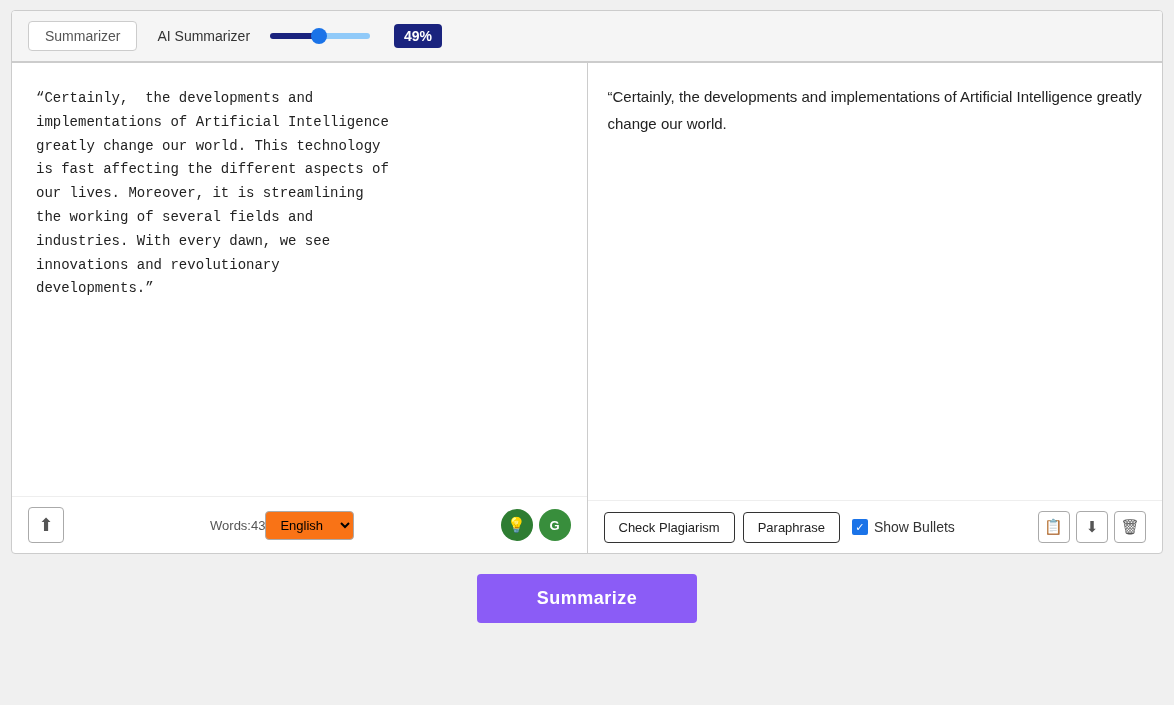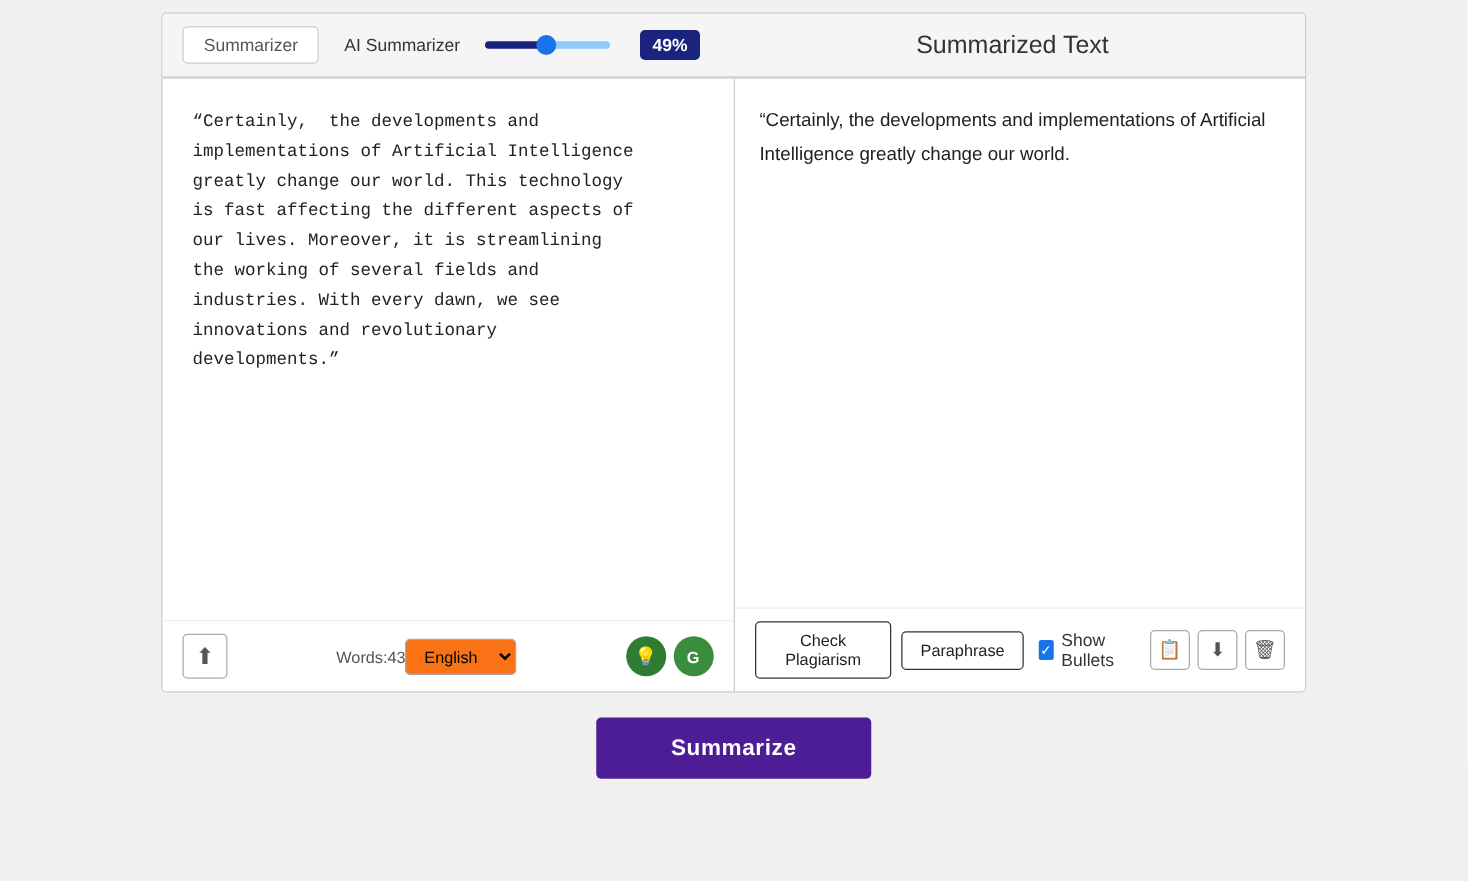--- a/index.html
+++ b/index.html
@@ -8,21 +8,21 @@
       background: #f0f0f0;
       display: flex;
       flex-direction: column;
       align-items: center;
       width: 1174px;
       min-height: 705px;
       padding: 10px;
     }
 
     .main-container {
-      width: 916px;
+      width: 1152px;
       background: #fff;
       border: 1px solid #ccc;
       border-radius: 4px;
       overflow: hidden;
     }
 
     
     .top-bar {
       display: flex;
       align-items: center;
@@ -262,21 +262,21 @@
 
     
     .summarize-btn-container {
       margin-top: 20px;
       display: flex;
       justify-content: center;
     }
 
     .btn-summarize {
       padding: 14px 60px;
-      background: #4c1d95;
+      background: #8b5cf6;
       color: #fff;
       border: none;
       border-radius: 4px;
       font-size: 18px;
       font-weight: bold;
       cursor: pointer;
       letter-spacing: 0.5px;
     }
 
     input[type="range"] {
@@ -303,23 +303,20 @@
 <div class="main-container">
 
   <div class="top-bar">
     <div class="left-top">
       <button class="tab-summarizer">Summarizer</button>
       <button class="tab-ai-summarizer">AI Summarizer</button>
       <div class="slider-container">
         <input type="range" min="0" max="100" value="49" style="width: 100px;">
         <span class="percent-badge">49%</span>
       </div>
-    </div>
-    <div class="right-top">
-      <span class="summarized-title">Summarized Text</span>
     </div>
   </div>
 
   <div class="content-area">
 
     <div class="left-panel">
       <div class="text-area-content" contenteditable="true" style="">“Certainly,  the developments and
 implementations of Artificial Intelligence
 greatly change our world. This technology
 is fast affecting the different aspects of

